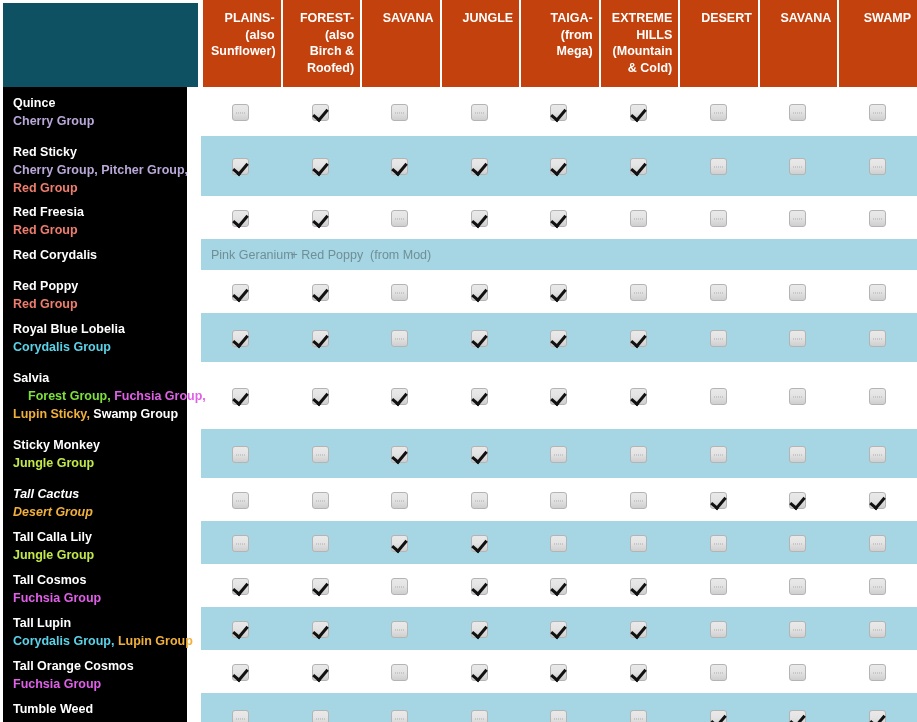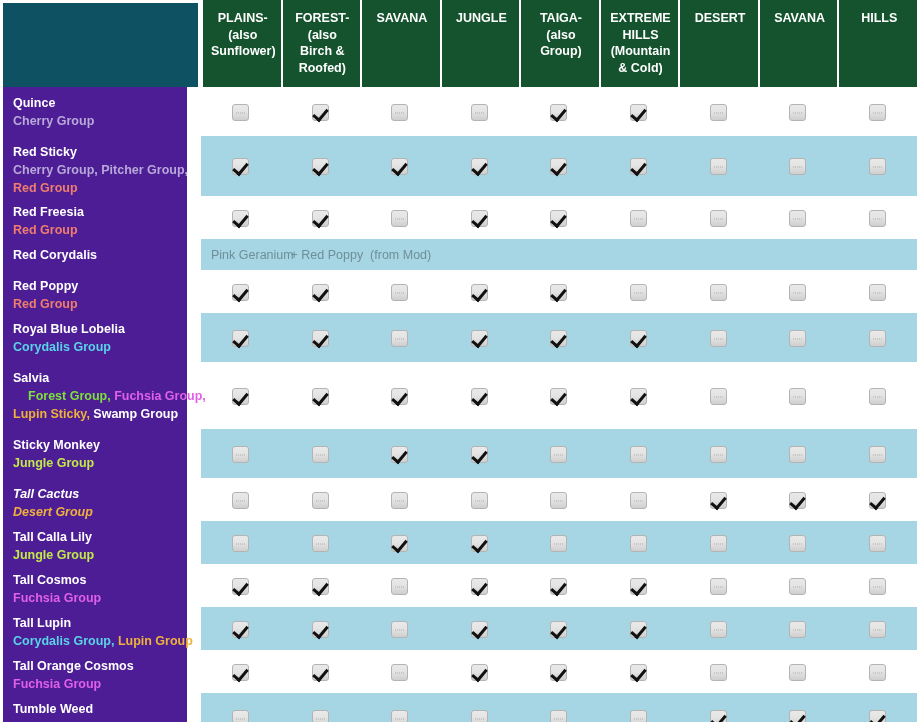--- a/index.html
+++ b/index.html
@@ -34,45 +34,45 @@
     background: #ffffff;
     padding: 0;
   }
   th.corner .corner-inner {
     background: #0d5162;
     height: 84px;
     width: 195px;
     margin: 3px 0 0 3px;
   }
   th.biome {
-    background: #14532d;
+    background: #c2410c;
     color: #ffffff;
     font-size: 12.5px;
     font-weight: bold;
     line-height: 1.32;
-    text-align: center;
+    text-align: right;
     padding: 10px 6px 8px 8px;
     height: 84px;
     vertical-align: top;
     border-left: 2px solid #ffffff;
     box-sizing: border-box;
   }
   th.biome:first-of-type { border-left: none; }
 
   
   tbody td { padding: 0; margin: 0; }
 
   td.label {
     background: #ffffff;
     width: 201px;
     padding: 0;
     vertical-align: top;
   }
   td.label .label-inner {
-    background: #4c1d95;
+    background: #000000;
     margin: 0 14px 0 3px;
     padding: 8px 8px 8px 10px;
     min-height: 100%;
     box-sizing: border-box;
   }
   .flower-name {
     color: #ffffff;
     font-size: 12.5px;
     font-weight: bold;
     line-height: 1.42;
@@ -147,25 +147,25 @@
     <thead>
       <tr>
         <th class="corner">
           <div class="corner-inner"></div>
         </th>
 
       <th class="biome">PLAINS- (also Sunflower)</th>
           <th class="biome">FOREST- (also Birch &amp; Roofed)</th>
           <th class="biome">SAVANA</th>
           <th class="biome">JUNGLE</th>
-          <th class="biome">TAIGA- (also Group)</th>
+          <th class="biome">TAIGA- (from Mega)</th>
           <th class="biome">EXTREME HILLS (Mountain &amp; Cold)</th>
           <th class="biome">DESERT</th>
           <th class="biome">SAVANA</th>
-          <th class="biome">HILLS</th>
+          <th class="biome">SWAMP</th>
         </tr>
     </thead>
     <tbody>
 
     <tr class="row-odd" style="height: 49px;">
           <td class="label">
             <div class="label-inner" style="height: 49px;">
               <span class="flower-name">Quince</span>
               <span class="flower-groups"><span class="grp" style="color: rgb(185, 168, 216);">Cherry Group</span></span>
             </div>

